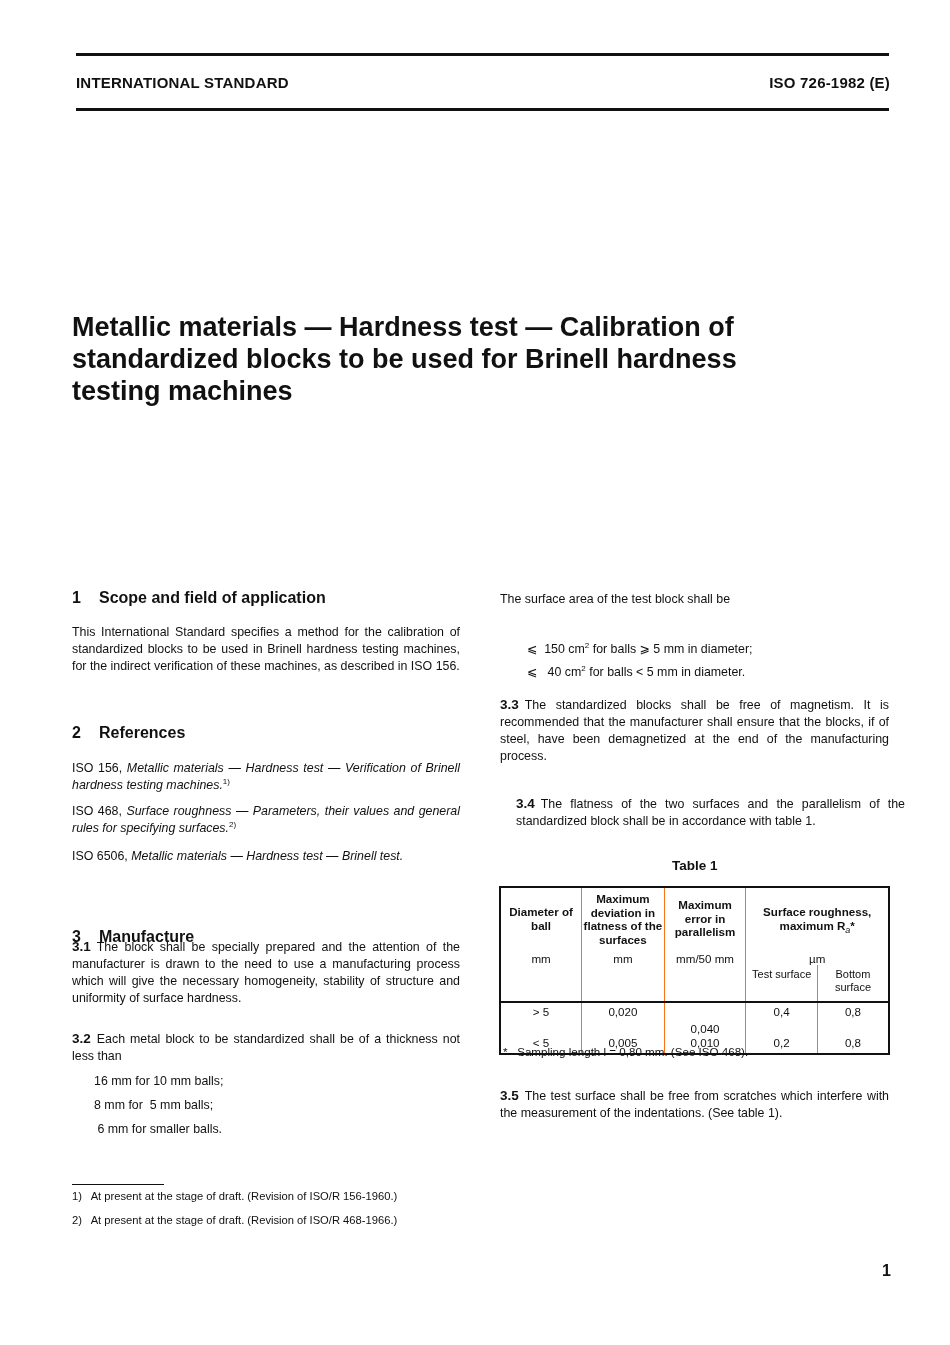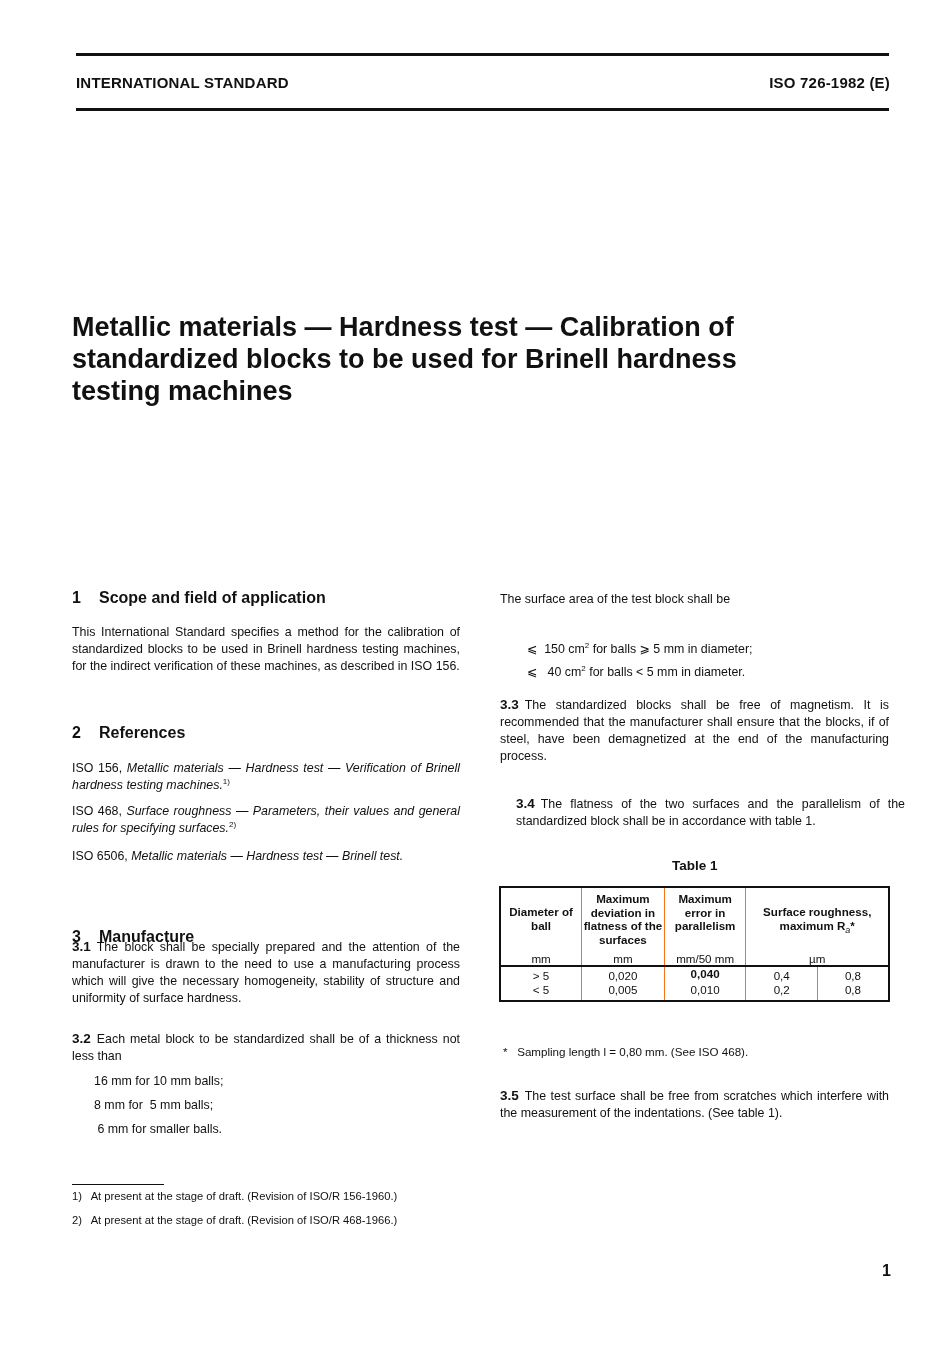--- a/index.html
+++ b/index.html
@@ -100,35 +100,42 @@
     <col style="width:82px">
       <col style="width:83px">
       <col style="width:82px">
       <col style="width:72px">
       <col style="width:72px">
   </colgroup>
   <tbody>
       <tr class="hd">
     <td style="padding-top:17px;">Diameter of ball</td>
     <td class="vl" style="padding-top:4px;">Maximum deviation in flatness of the surfaces</td>
-    <td class="vl" style="padding-top:4px;">Maximum error in parallelism</td>
+    <td class="vl" style="padding-top:10px;">Maximum error in parallelism</td>
     <td class="vl" colspan="2" style="padding-top:17px;">
       <span>Surface roughness, maximum R</span><sub class="it" style="font-weight:normal;font-size:9px;">a</sub><span>*</span>
     </td>
   </tr>
   <tr>
     <td style="padding-top:6px;">mm</td>
     <td class="vl" style="padding-top:6px;">mm</td>
     <td class="vl" style="padding-top:6px;">mm/50 mm</td>
     <td class="vl" colspan="2" style="padding-top:6px;">µm</td>
   </tr>
+  <tr style="line-height:13px; font-size:11px;">
+    <td style="height:36px;"></td>
+    <td class="vl"></td>
+    <td class="vl"></td>
+    <td class="vl" style="padding-top:3px;">Test surface</td>
+    <td class="vl" style="padding-top:3px;">Bottom surface</td>
+  </tr>
   <tr class="sep" style="line-height:14px;">
     <td style="padding-top:2px;">&gt; 5</td>
     <td class="vl" style="padding-top:2px;">0,020</td>
-    <td class="vl" style="padding-top:0;font-weight:bold;">0,040</td>
+    <td class="vl" style="padding-top:19px;">0,040</td>
     <td class="vl" style="padding-top:2px;">0,4</td>
     <td class="vl" style="padding-top:2px;">0,8</td>
   </tr>
   <tr style="line-height:14px;">
     <td style="padding-bottom:3px;">&lt; 5</td>
     <td class="vl">0,005</td>
     <td class="vl">0,010</td>
     <td class="vl">0,2</td>
     <td class="vl">0,8</td>
   </tr>

